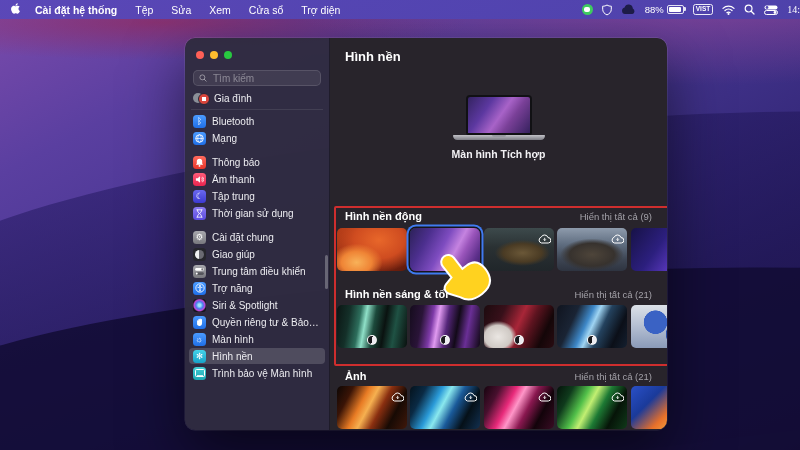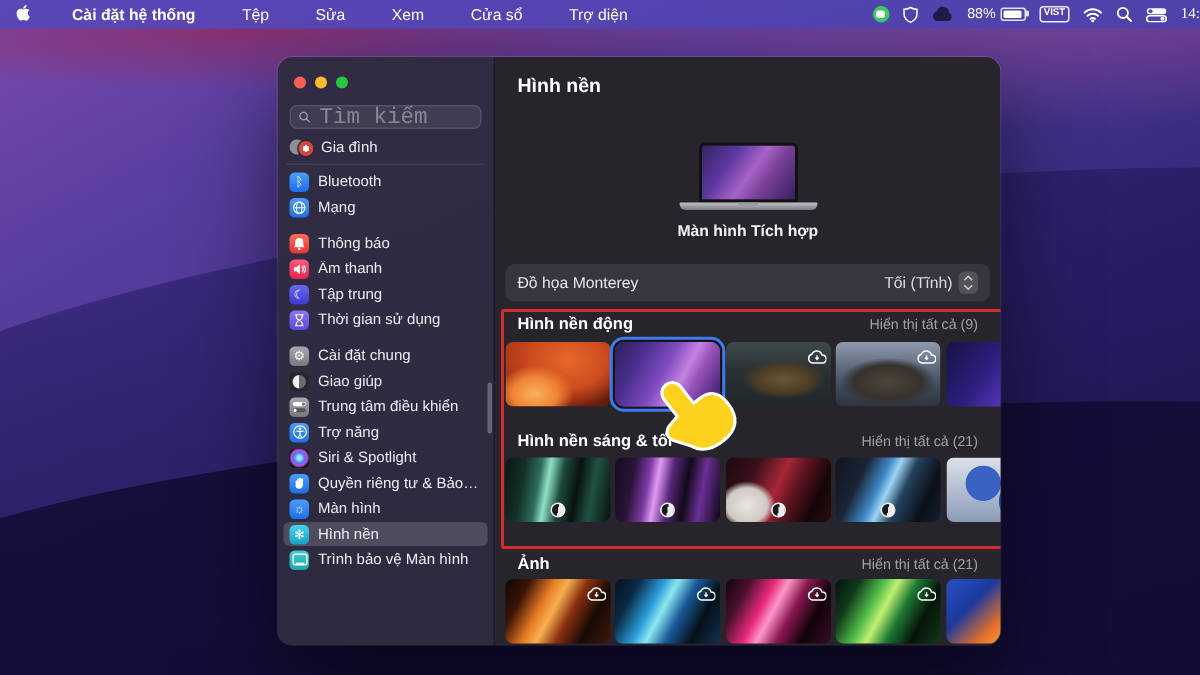--- a/index.html
+++ b/index.html
@@ -16,21 +16,21 @@
   .wave.w1{left:-15%;top:30%;width:140%;height:75%;transform:rotate(-7deg);
     border-radius:45% 55% 0 0 / 30% 22% 0 0;
     background:linear-gradient(175deg, rgba(40,28,104,.55) 0%, rgba(26,18,70,.85) 100%);}
   .wave.w2{left:-10%;top:62%;width:135%;height:60%;transform:rotate(-4deg);
     border-radius:50% 50% 0 0 / 28% 20% 0 0;
     background:rgba(18,12,52,.85);}
   
   .menubar{position:absolute;left:0;top:0;width:800px;height:19px;z-index:50;
     background:linear-gradient(90deg,rgba(88,72,186,.94),rgba(76,66,172,.94));
     display:flex;align-items:center;color:#fff;font-size:10.5px;overflow:hidden;}
-  .menubar .left{display:flex;align-items:center;gap:17px;}
+  .menubar .left{display:flex;align-items:center;gap:4px;}
   .mb-apple{margin:0 10px 0 10px;display:flex;align-items:center;}
   .mb-app{font-weight:700;margin-right:14px;}
   .mb-item{margin-right:14px;}
   .menubar .right{margin-left:auto;display:flex;align-items:center;gap:9px;padding-right:0;}
   .st{display:flex;align-items:center;}
   .ic-chat{width:11px;height:11px;border-radius:50%;background:#3ecb5e;display:flex;align-items:center;justify-content:center;}
   .ic-chat i{display:block;width:6px;height:4.5px;background:#fff;border-radius:2px;}
   .batt-wrap{display:flex;align-items:center;gap:3px;font-size:9.5px;}
   .batt{width:15px;height:7.5px;border:1px solid rgba(255,255,255,.85);border-radius:2px;position:relative;}
   .batt i{position:absolute;left:1px;top:1px;bottom:1px;width:84%;background:#fff;border-radius:1px;}
@@ -44,21 +44,21 @@
   
   .sidebar{width:145px;background:rgba(48,43,64,.97);position:relative;box-sizing:border-box;
     border-right:1px solid rgba(0,0,0,.35);}
   .traffic{position:absolute;left:11px;top:13px;display:flex;gap:6px;}
   .tl{width:8px;height:8px;border-radius:50%;}
   .tl.c{background:#ff5f57;} .tl.m{background:#febc2e;} .tl.z{background:#28c840;}
   .searchbox{position:absolute;left:8px;top:32px;width:128px;height:16px;box-sizing:border-box;
     background:rgba(255,255,255,.08);border:1px solid rgba(255,255,255,.12);border-radius:5px;
     display:flex;align-items:center;padding:0 5px;gap:4px;}
   .searchbox input{flex:1;min-width:0;background:transparent;border:none;outline:none;color:#eee;
-    font-size:15px;font-family:Liberation Mono, monospace;}
+    font-size:10px;font-family:Liberation Sans, sans-serif;}
   .searchbox input::placeholder{color:rgba(255,255,255,.38);}
   .items{position:absolute;left:4px;right:4px;top:52px;}
   .item{display:flex;align-items:center;gap:6px;height:16px;margin-bottom:1px;
     padding:0 4px;border-radius:4px;color:#ececf0;font-size:10px;white-space:nowrap;}
   .item.sel{background:rgba(255,255,255,.16);}
   .item .lbl{overflow:hidden;text-overflow:ellipsis;}
   .divider{height:1px;background:rgba(255,255,255,.09);margin:3px 2px;}
   .gstart{margin-top:8px;}
   .sicon{width:13px;height:13px;border-radius:3.5px;flex:0 0 13px;display:flex;
     align-items:center;justify-content:center;font-size:8.5px;color:#fff;line-height:1;}
@@ -334,34 +334,20 @@
 
   <section class="main">
     <h1 class="m-title">Hình nền</h1>
 
     <div class="mac">
       <div class="mac-screen"></div>
       <div class="mac-base"></div>
     </div>
     <div class="mac-label">Màn hình Tích hợp</div>
 
-    <div class="rowbox">
-      <span>Đồ họa Monterey</span>
-      <span class="val">
-        <span>Tối (Tĩnh)</span>
-        <span class="stepper">
-            <svg width="7" height="5" viewBox="0 0 8 5">
-              <path d="M1 4 L4 1 L7 4" stroke="#cfcdd4" stroke-width="1.2" fill="none"></path>
-            </svg>
-            <svg width="7" height="5" viewBox="0 0 8 5">
-              <path d="M1 1 L4 4 L7 1" stroke="#cfcdd4" stroke-width="1.2" fill="none"></path>
-            </svg>
-          </span>
-      </span>
-    </div>
 
     <div class="sec-h" style="top:172px">
       <span class="t">Hình nền động</span>
       <span class="all">Hiển thị tất cả (9)</span>
     </div>
     <div class="trow" style="top:190px">
       <div class="thumb th-d1" style="left:7px"></div>
       <div class="thumb th-d2 selected" style="left:80px"></div>
       <div class="thumb th-d3" style="left:154px">
         <span class="cloud"><svg width="13" height="10" viewBox="0 0 13 10">

